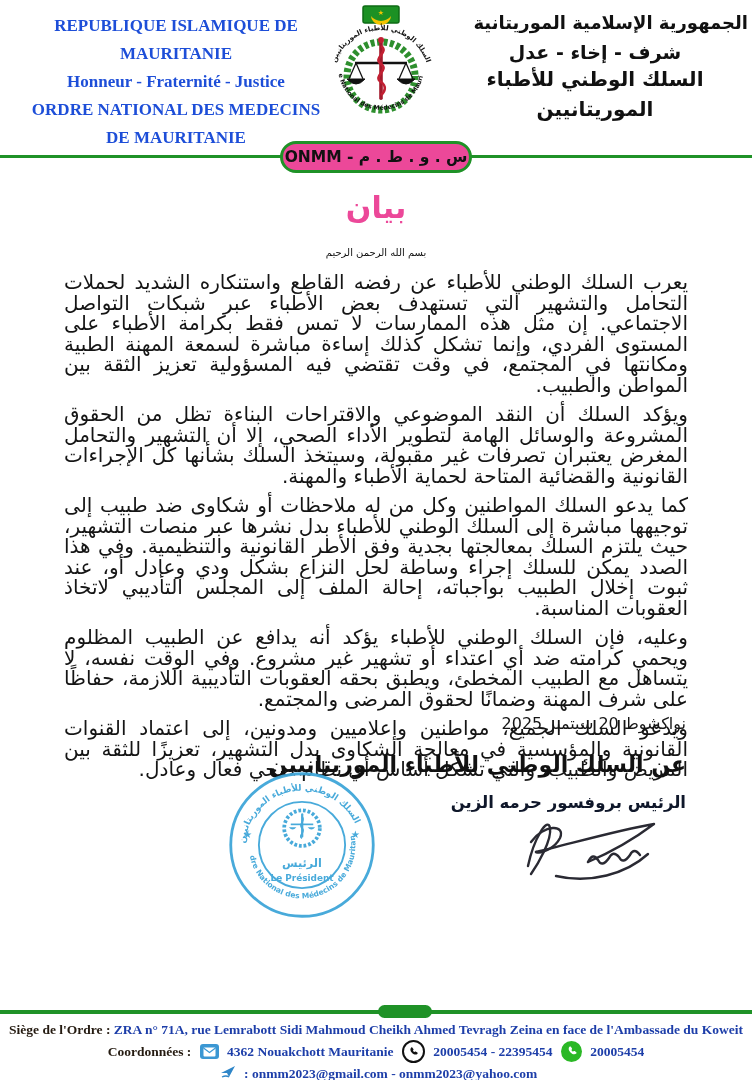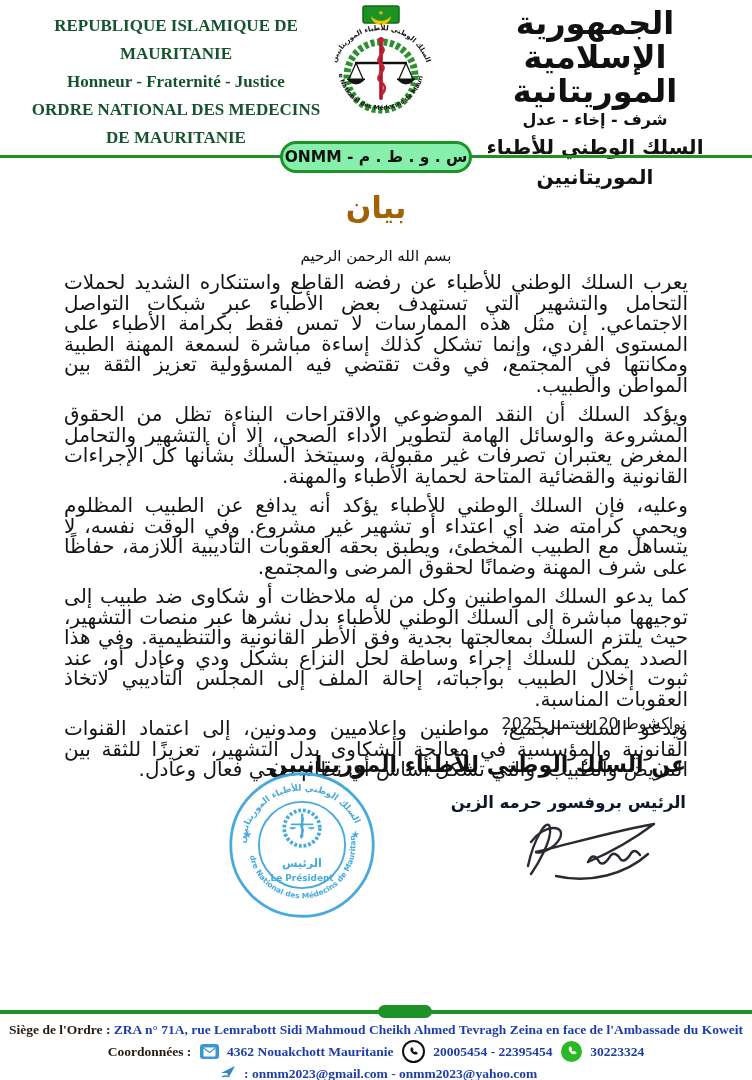--- a/index.html
+++ b/index.html
@@ -1,39 +1,39 @@
 <!DOCTYPE html>
 <html><head>
 <meta charset="utf-8">
 <style>
   html,body{margin:0;padding:0;background:#ffffff;}
   .page{position:relative;width:752px;height:1080px;background:#ffffff;overflow:hidden;
         font-family:"DejaVu Sans",sans-serif;color:#1a1a1a;}
 
   
   .hdr-left{position:absolute;left:18px;top:12px;width:316px;text-align:center;
-            font-family:"Liberation Serif",serif;font-weight:bold;color:#14532d;
+            font-family:"Liberation Serif",serif;font-weight:bold;color:#1d4ed8;
             font-size:17px;line-height:28px;}
   .hdr-right{position:absolute;right:4px;top:6px;width:306px;text-align:center;direction:rtl;color:#111;}
-  .hdr-right .ar1{font-size:32px;font-weight:bold;line-height:34px;}
-  .hdr-right .ar2{font-size:16px;font-weight:bold;line-height:24px;}
+  .hdr-right .ar1{font-size:18px;font-weight:bold;line-height:34px;text-align:right;}
+  .hdr-right .ar2{font-size:19px;font-weight:bold;line-height:24px;}
   .hdr-right .ar3{font-size:20px;font-weight:bold;line-height:30px;}
   .hdr-logo{position:absolute;left:326px;top:0px;width:110px;height:142px;}
 
   
   .divider-line{position:absolute;left:0;top:155px;width:752px;height:3px;background:#1f9227;}
   .divider-pill{position:absolute;left:50%;transform:translateX(-50%);top:141px;
-                width:186px;height:26px;border:3px solid #1f9227;border-radius:17px;background:#86efac;
+                width:186px;height:26px;border:3px solid #1f9227;border-radius:17px;background:#ec4899;
                 text-align:center;font-weight:bold;font-size:15.5px;line-height:26px;color:#111;direction:rtl;}
 
   
   .doc-title{position:absolute;left:0;top:190px;width:752px;text-align:center;
-             font-size:30px;font-weight:bold;direction:rtl;color:#a16207;}
+             font-size:30px;font-weight:bold;direction:rtl;color:#ec4899;}
   .basmala{position:absolute;left:0;top:247px;width:752px;text-align:center;
-           font-size:15px;direction:rtl;color:#111;}
+           font-size:10px;direction:rtl;color:#111;}
   .body-text{position:absolute;left:64px;top:272px;width:624px;direction:rtl;
              text-align:justify;font-size:20px;line-height:20.5px;color:#151515;}
   .body-text p{margin:0 0 9px 0;}
   .dateline{position:absolute;right:66px;top:714px;direction:rtl;font-size:16px;color:#151515;}
   .signoff1{position:absolute;right:66px;top:752px;direction:rtl;font-size:22px;font-weight:bold;color:#111;}
   .signoff2{position:absolute;right:66px;top:793px;direction:rtl;font-size:16.5px;font-weight:bold;color:#0f172a;}
 
   .stamp{position:absolute;left:227px;top:770px;width:150px;height:150px;opacity:0.95;}
   .signature{position:absolute;left:498px;top:802px;width:168px;height:92px;}
 
@@ -115,22 +115,22 @@
 
   <div class="divider-line"></div>
   <div class="divider-pill">س . و . ط . م - ONMM</div>
 
   <div class="doc-title">بيان</div>
   <div class="basmala">بسم الله الرحمن الرحيم</div>
 
   <div class="body-text" lang="ar">
     <p>يعرب السلك الوطني للأطباء عن رفضه القاطع واستنكاره الشديد لحملات التحامل والتشهير التي تستهدف بعض الأطباء عبر شبكات التواصل الاجتماعي. إن مثل هذه الممارسات لا تمس فقط بكرامة الأطباء على المستوى الفردي، وإنما تشكل كذلك إساءة مباشرة لسمعة المهنة الطبية ومكانتها في المجتمع، في وقت تقتضي فيه المسؤولية تعزيز الثقة بين المواطن والطبيب.</p>
     <p>ويؤكد السلك أن النقد الموضوعي والاقتراحات البناءة تظل من الحقوق المشروعة والوسائل الهامة لتطوير الأداء الصحي، إلا أن التشهير والتحامل المغرض يعتبران تصرفات غير مقبولة، وسيتخذ السلك بشأنها كل الإجراءات القانونية والقضائية المتاحة لحماية الأطباء والمهنة.</p>
+    <p>كما يدعو السلك المواطنين وكل من له ملاحظات أو شكاوى ضد طبيب إلى توجيهها مباشرة إلى السلك الوطني للأطباء بدل نشرها عبر منصات التشهير، حيث يلتزم السلك بمعالجتها بجدية وفق الأطر القانونية والتنظيمية. وفي هذا الصدد يمكن للسلك إجراء وساطة لحل النزاع بشكل ودي وعادل أو، عند ثبوت إخلال الطبيب بواجباته، إحالة الملف إلى المجلس التأديبي لاتخاذ العقوبات المناسبة.</p>
     <p>وعليه، فإن السلك الوطني للأطباء يؤكد أنه يدافع عن الطبيب المظلوم ويحمي كرامته ضد أي اعتداء أو تشهير غير مشروع. وفي الوقت نفسه، لا يتساهل مع الطبيب المخطئ، ويطبق بحقه العقوبات التأديبية اللازمة، حفاظًا على شرف المهنة وضمانًا لحقوق المرضى والمجتمع.</p>
-    <p>كما يدعو السلك المواطنين وكل من له ملاحظات أو شكاوى ضد طبيب إلى توجيهها مباشرة إلى السلك الوطني للأطباء بدل نشرها عبر منصات التشهير، حيث يلتزم السلك بمعالجتها بجدية وفق الأطر القانونية والتنظيمية. وفي هذا الصدد يمكن للسلك إجراء وساطة لحل النزاع بشكل ودي وعادل أو، عند ثبوت إخلال الطبيب بواجباته، إحالة الملف إلى المجلس التأديبي لاتخاذ العقوبات المناسبة.</p>
     <p>ويدعو السلك الجميع، مواطنين وإعلاميين ومدونين، إلى اعتماد القنوات القانونية والمؤسسية في معالجة الشكاوى بدل التشهير، تعزيزًا للثقة بين المريض والطبيب، والتي تشكل أساس أي نظام صحي فعال وعادل.</p>
   </div>
 
   <div class="dateline">نواكشوط 20 سبتمبر 2025</div>
   <div class="signoff1">عن السلك الوطني للأطباء الموريتانيين</div>
   <div class="signoff2">الرئيس بروفسور حرمه الزين</div>
 
   <div class="stamp">
     <svg width="150" height="150" viewBox="0 0 160 160">
       <defs>
@@ -198,21 +198,21 @@
         <svg width="12" height="12" viewBox="0 0 16 16">
             <path d="M5.5,2.2 C4,3.7 4,6.5 6.8,9.2 C9.5,12 12.3,12 13.8,10.5 C14.4,9.9 14.3,9.2 13.8,8.8 L12,7.5 C11.5,7.1 10.9,7.2 10.5,7.6 L10,8.1 C9.2,7.9 8.1,6.8 7.9,6 L8.4,5.5 C8.8,5.1 8.9,4.5 8.5,4 L7.2,2.2 C6.8,1.7 6.1,1.6 5.5,2.2 Z" fill="#111"></path>
           </svg>
       </span>
       <span>20005454 - 22395454</span>
       <span class="ficon wa-badge">
         <svg width="13" height="13" viewBox="0 0 16 16">
             <path d="M5.5,2.2 C4,3.7 4,6.5 6.8,9.2 C9.5,12 12.3,12 13.8,10.5 C14.4,9.9 14.3,9.2 13.8,8.8 L12,7.5 C11.5,7.1 10.9,7.2 10.5,7.6 L10,8.1 C9.2,7.9 8.1,6.8 7.9,6 L8.4,5.5 C8.8,5.1 8.9,4.5 8.5,4 L7.2,2.2 C6.8,1.7 6.1,1.6 5.5,2.2 Z" fill="#fff"></path>
           </svg>
       </span>
-      <span>30223324</span>
+      <span>20005454</span>
     </div>
     <div class="row">
       <span class="ficon">
         <svg width="16" height="13" viewBox="0 0 16 13">
             <path d="M1,8 L15,1 L9,12 L7,8 Z" fill="#2f86c8"></path>
             <path d="M2,12 Q6,10 9,12" fill="none" stroke="#2f86c8" stroke-width="1.3"></path>
           </svg>
       </span>
       <span>: onmm2023@gmail.com - onmm2023@yahoo.com</span>
     </div>

